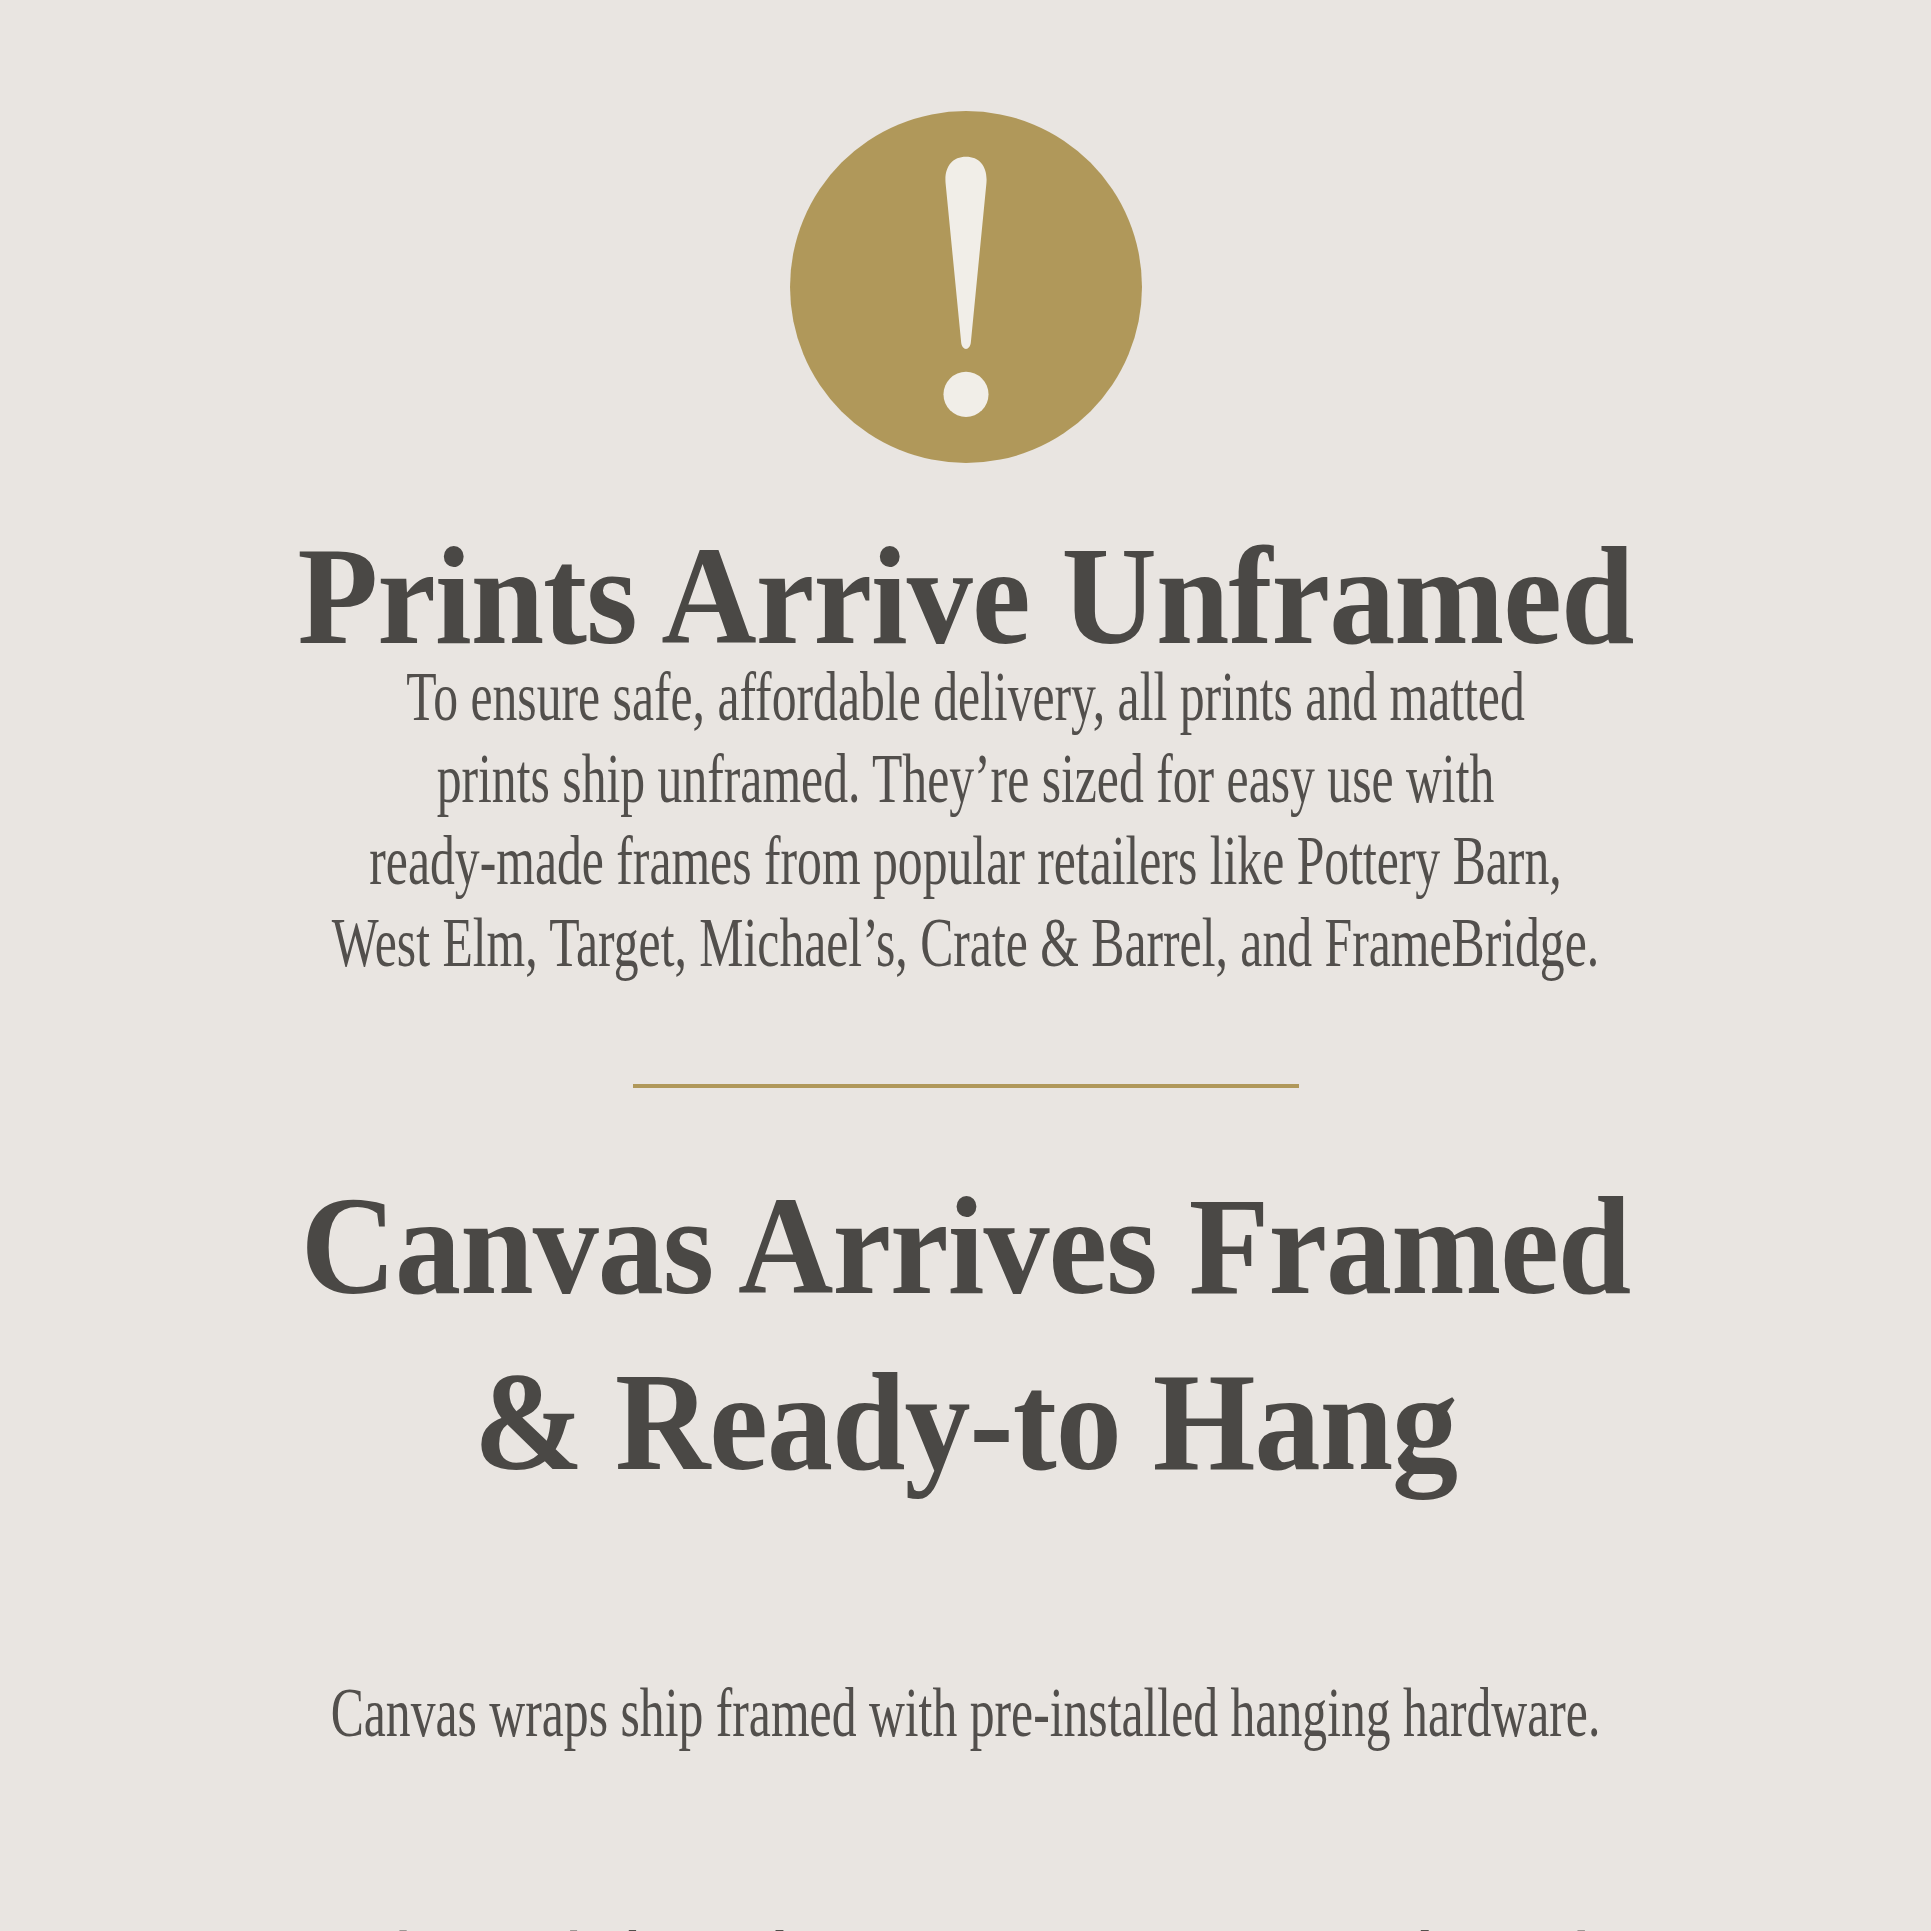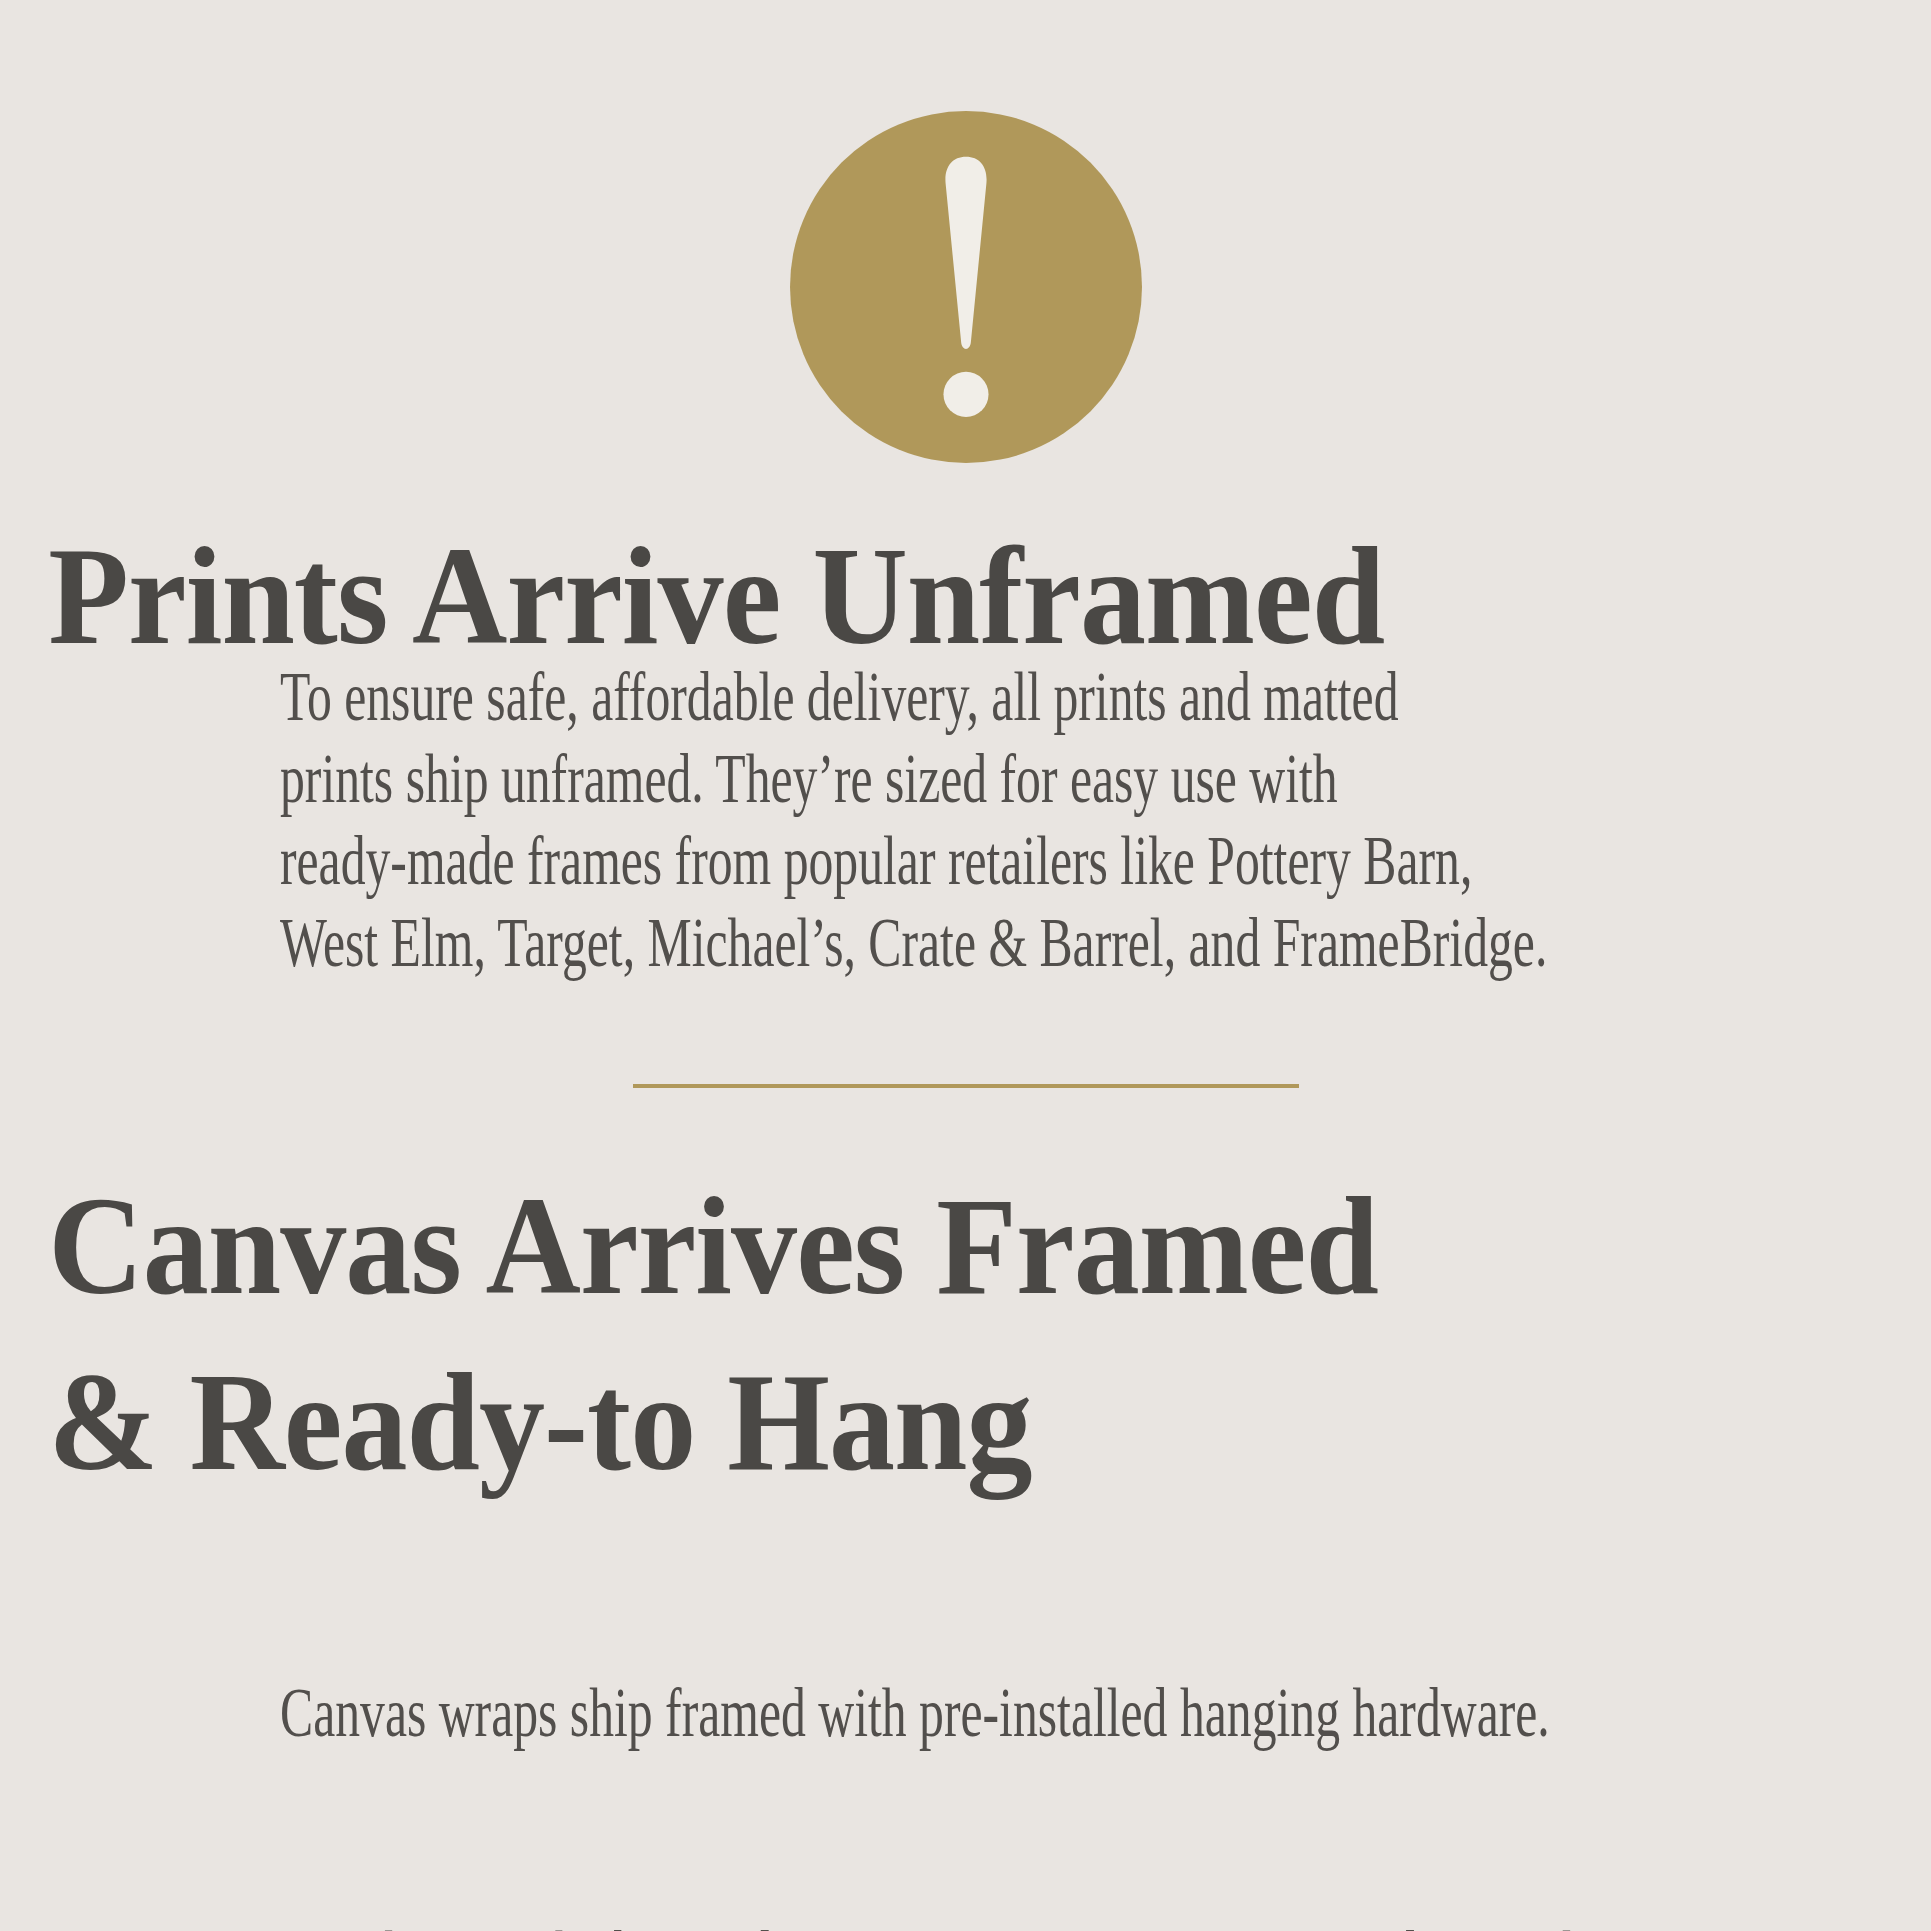--- a/index.html
+++ b/index.html
@@ -4,20 +4,21 @@
 <style>
   html, body { margin: 0; padding: 0; background: #ddd; }
   .page {
     position: relative;
     width: 1931px;
     height: 1931px;
     margin: 0 auto;
     overflow: hidden;
     background: var(--background, #E9E5E1);
     font-family: "Liberation Serif", "DejaVu Serif", serif;
+    text-align: center;
   }
   .badge {
     width: 352px;
     height: 352px;
     margin: 111px auto 0;
   }
   .badge svg { display: block; width: 100%; height: 100%; }
   .badge-circle { fill: var(--gold, #B0985A); }
   .badge-mark   { fill: var(--icon-mark, #F1EEE8); }
 

